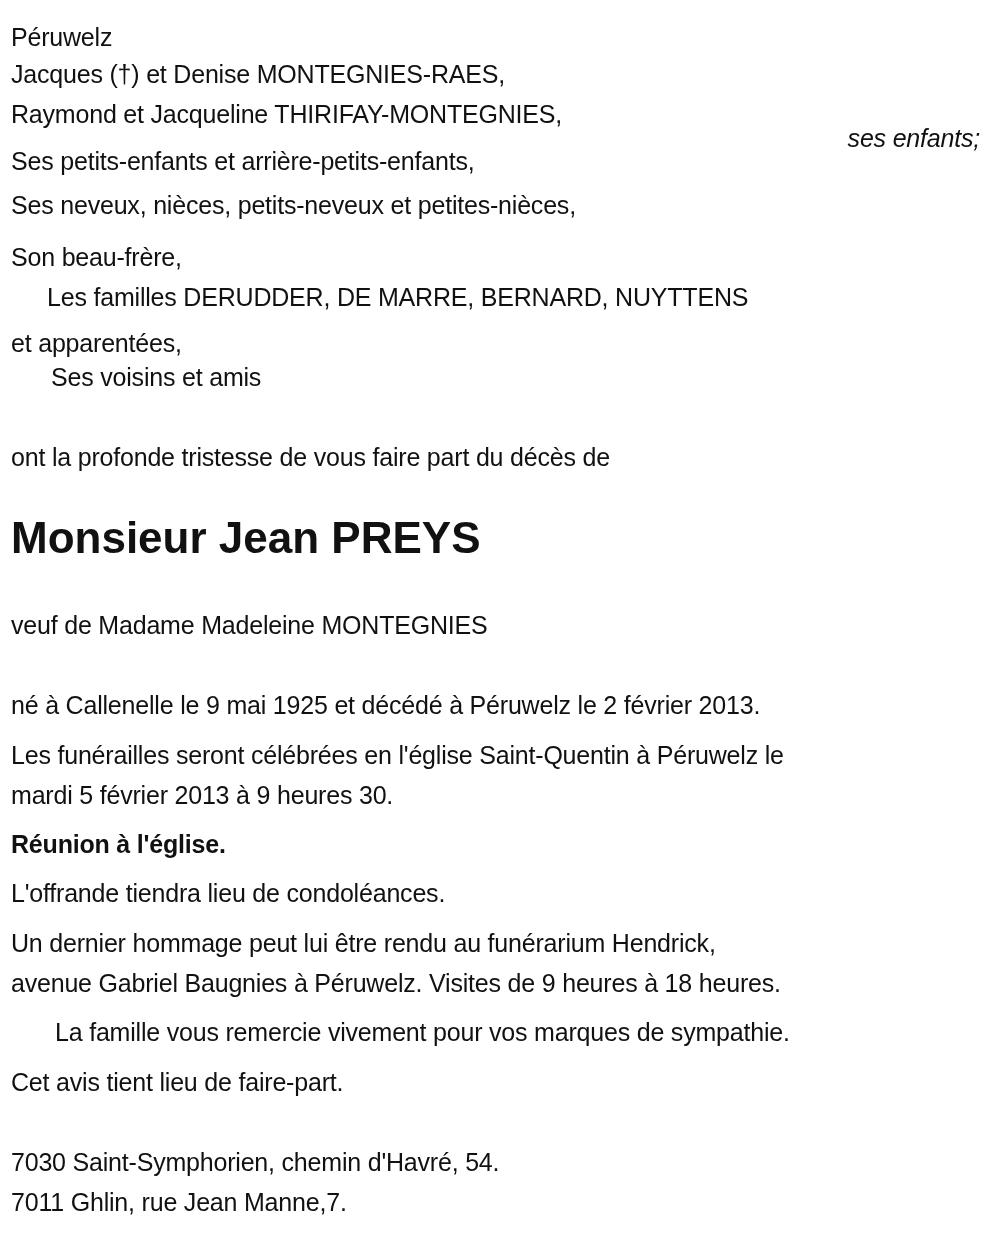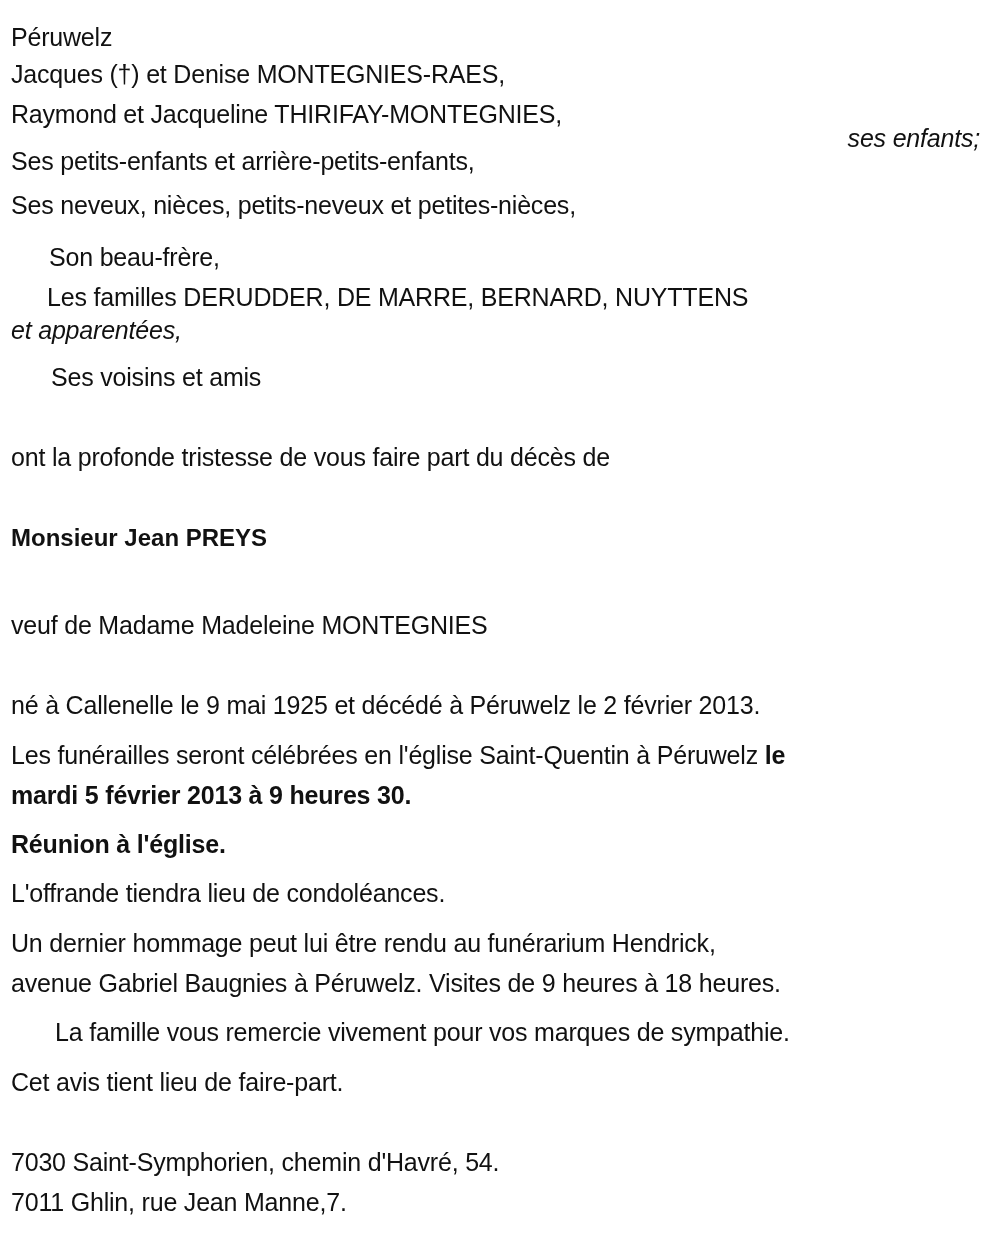--- a/index.html
+++ b/index.html
@@ -25,42 +25,42 @@
     }
     .right {
       position: absolute;
       right: 20px;
       font-style: italic;
       white-space: nowrap;
       line-height: 30px;
     }
     .title {
       font-weight: bold;
-      font-size: 24px;
+      font-size: 44px;
       line-height: 44px;
       letter-spacing: 0;
     }
-    b { font-weight: bold; }
+    b { font-weight: normal; }
   </style>
 </head>
 <body>
 
 <div>
 
   <div class="line" style="top:10px;margin-top:12px;">Péruwelz</div>
 
   <div class="line" style="top:59px;">Jacques (†) et Denise MONTEGNIES-RAES,</div>
   <div class="line" style="top:99px;">Raymond et Jacqueline THIRIFAY-MONTEGNIES,</div>
   <div class="right" style="top:123px;">ses enfants;</div>
 
   <div class="line" style="top:146px;">Ses petits-enfants et arrière-petits-enfants,</div>
   <div class="line" style="top:190px;">Ses neveux, nièces, petits-neveux et petites-nièces,</div>
-  <div class="line" style="top:242px;margin-left:38px;">Son beau-frère,</div>
+  <div class="line" style="top:242px;">Son beau-frère,</div>
   <div class="line" style="top:282px;margin-left:36px;">Les familles DERUDDER, DE MARRE, BERNARD, NUYTTENS</div>
-  <div class="line" style="top:315px;font-style:italic;">et apparentées,</div>
+  <div class="line" style="top:328px;">et apparentées,</div>
   <div class="line" style="top:362px;margin-left:40px;">Ses voisins et amis</div>
 
   <div class="line" style="top:442px;">ont la profonde tristesse de vous faire part du décès de</div>
 
   <div class="line title" style="top:516px;">Monsieur Jean PREYS</div>
 
   <div class="line" style="top:610px;">veuf de Madame Madeleine MONTEGNIES</div>
 
   <div class="line" style="top:690px;">né à Callenelle le 9 mai 1925 et décédé à Péruwelz le 2 février 2013.</div>
 

